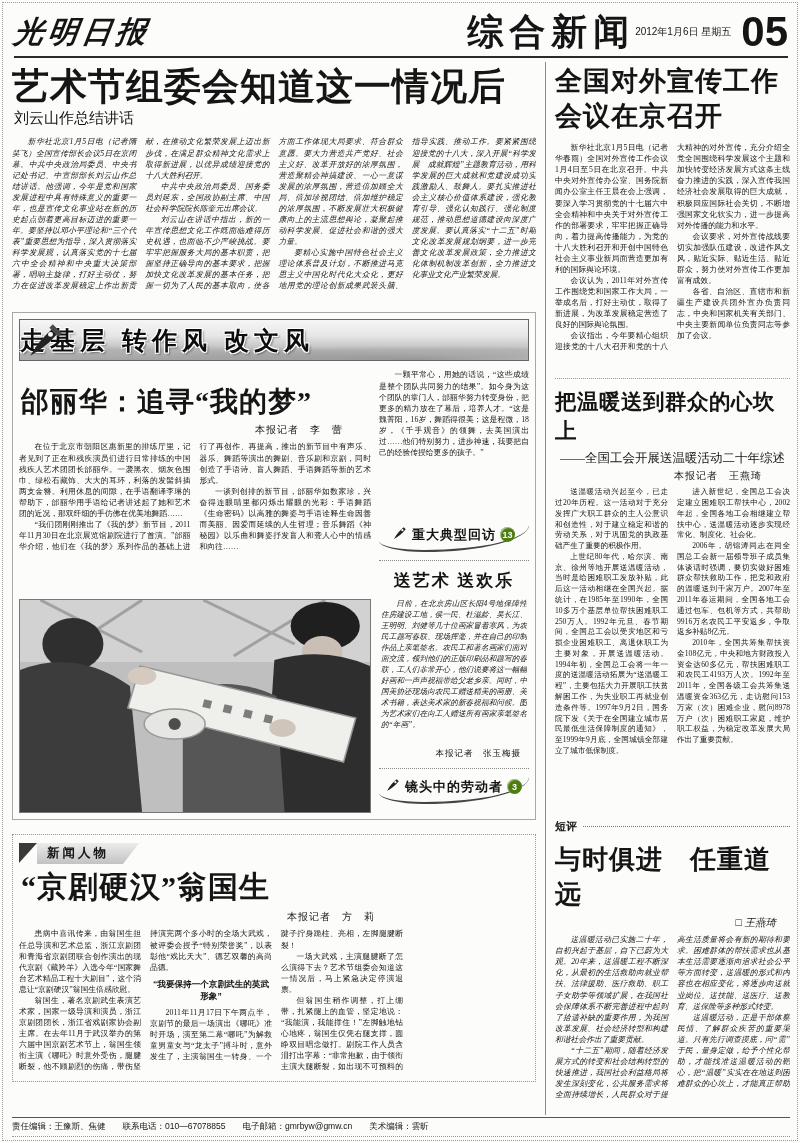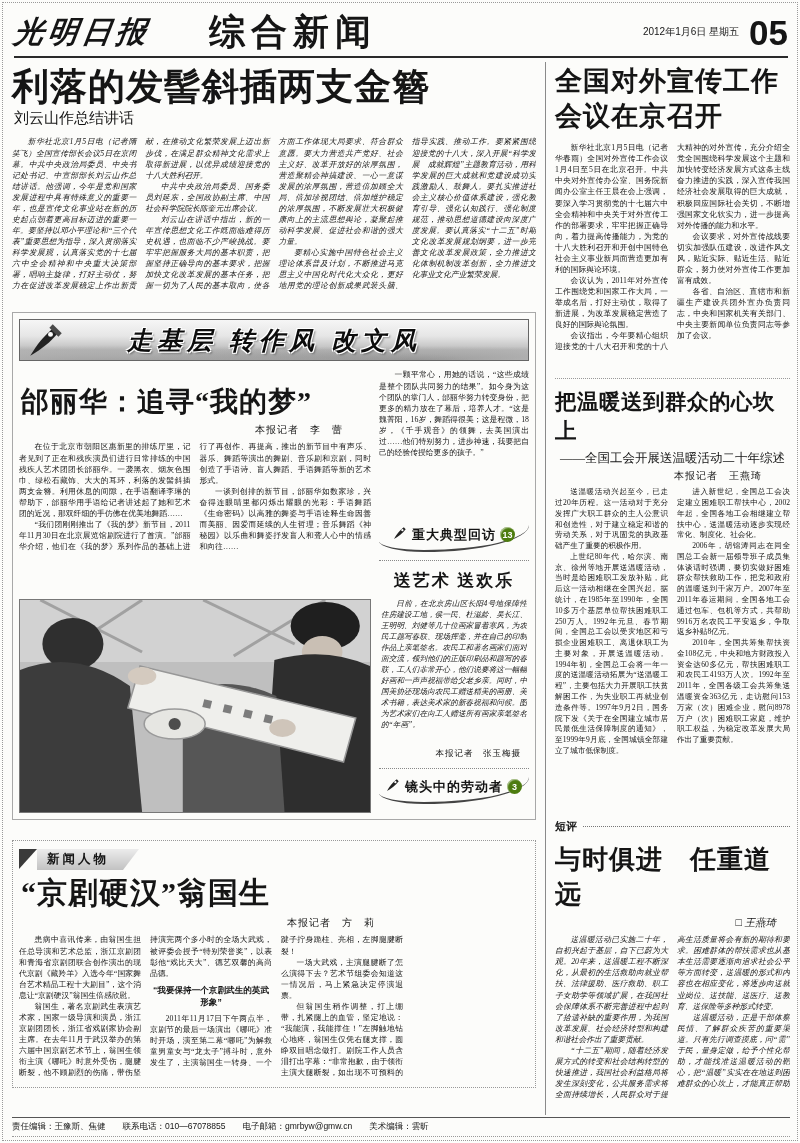--- a/index.html
+++ b/index.html
@@ -13,25 +13,25 @@
   
   .masthead-row{
     position:absolute;top:8px;left:14px;right:12px;height:48px;
     display:flex;align-items:center;border-bottom:2px solid #2a2a2a;
   }
   .masthead{
     width:195px;font-size:30px;font-weight:bold;font-style:italic;
     letter-spacing:4px;transform:skewX(-8deg);white-space:nowrap;
   }
   .section-title{
-    flex:1;text-align:left;font-size:36px;font-weight:900;letter-spacing:6px;
+    flex:1;text-align:right;font-size:36px;font-weight:900;letter-spacing:6px;
     font-family:"Liberation Sans","DejaVu Sans",sans-serif;
   }
   .date-block{font-size:10px;white-space:nowrap;margin-right:10px;text-align:right;font-family:"Liberation Sans","DejaVu Sans",sans-serif;}
-  .page-no{font-size:35px;font-weight:900;font-family:"Liberation Sans","DejaVu Sans",sans-serif;line-height:1;}
+  .page-no{font-size:42px;font-weight:900;font-family:"Liberation Sans","DejaVu Sans",sans-serif;line-height:1;}
 
   
   .content{position:absolute;top:62px;left:12px;right:10px;bottom:28px;display:flex;}
   .left-col{width:524px;border-right:1px solid #8a8a8a;padding-right:9px;}
   .right-col{flex:1;padding-left:9px;}
 
   
   .cols{column-gap:9px;overflow:hidden;font-size:7.8px;line-height:1.42;text-align:justify;}
   .cols-4{column-count:4;}
   .cols-3{column-count:3;}
@@ -43,26 +43,25 @@
 
   
   .lead h1{margin:4px 0 2px;font-size:37px;line-height:1.12;font-weight:900;letter-spacing:1px;}
   .lead .deck{font-size:15px;margin:2px 0 8px 2px;}
   .lead-body{height:164px;font-style:italic;}
 
   
   .mid-box{margin-top:12px;border:1px solid #a8a8a8;padding:6px;}
   .banner{
     position:relative;height:40px;border:1px solid #666;
-    display:flex;align-items:center;justify-content:center;
+    display:flex;align-items:center;justify-content:flex-start;
     background:
       radial-gradient(120% 70% at 18% 105%, rgba(110,110,110,.55), transparent 60%),
       radial-gradient(90% 55% at 78% 100%, rgba(95,95,95,.5), transparent 65%),
       linear-gradient(180deg,#f6f6f6 0%,#e6e6e6 40%,#bdbdbd 75%,#d6d6d6 100%);
-    font-style: italic;
   }
   .banner-text{
     font-family:"Liberation Sans","DejaVu Sans",sans-serif;
     font-size:25px;font-weight:900;letter-spacing:5px;color:#0d0d0d;
     text-shadow:-1px -1px 0 #fff,1px -1px 0 #fff,-1px 1px 0 #fff,1px 1px 0 #fff,2px 2px 2px rgba(0,0,0,.35);
   }
   .banner .pen-big{position:absolute;left:8px;top:2px;}
   .mid-row{display:flex;gap:8px;margin-top:8px;}
   .mid-main{width:352px;}
   .mid-main h2{margin:14px 0 2px 2px;font-size:28px;font-weight:900;letter-spacing:1px;}
@@ -83,21 +82,21 @@
     width:15px;height:15px;border-radius:50%;background:#4d7c0f;color:#fff;
     font-size:9px;font-weight:bold;display:inline-flex;align-items:center;justify-content:center;
     box-shadow:inset 1px 1px 1px rgba(255,255,255,.55);
   }
   .artbox{border-top:1px dotted #888;border-bottom:1px dotted #888;padding:4px 2px;margin-top:2px;}
   .artbox h3{margin:4px 0 6px;text-align:center;font-size:17px;font-weight:900;letter-spacing:2px;font-family:"Liberation Sans","DejaVu Sans",sans-serif;}
   .artbox-body{font-size:7.6px;line-height:1.45;text-align:justify;height:148px;overflow:hidden;}
   .artbox .byline{font-size:8.5px;padding-right:6px;}
 
   
-  .bottom-box{margin-top:20px;border:1px dotted #999;padding:6px;height:248px;box-sizing:border-box;}
+  .bottom-box{margin-top:14px;border:1px dotted #999;padding:6px;height:248px;box-sizing:border-box;}
   .b-row{display:flex;gap:9px;height:100%;}
   .b-main{width:384px;}
   .people-tag{display:flex;align-items:center;height:20px;margin:2px 0 4px;}
   .pt-tri{width:0;height:0;border-top:20px solid #3a3a3a;border-right:18px solid transparent;}
   .pt-label{
     font-family:"Liberation Sans","DejaVu Sans",sans-serif;font-size:12.5px;font-weight:900;letter-spacing:3px;
     background:linear-gradient(180deg,#ececec,#c2c2c2);padding:2px 30px 2px 10px;
     clip-path:polygon(0 0,100% 0,calc(100% - 16px) 100%,0 100%);
   }
   .b-main h2{margin:4px 0 0 2px;font-size:30px;font-weight:900;letter-spacing:1px;}
@@ -139,21 +138,21 @@
       <span>星期五</span>
     </div>
     <div class="page-no">05</div>
   </header>
 
   <div class="content">
 
     <section class="left-col">
 
       <article class="lead">
-        <h1>利落的发髻斜插两支金簪</h1>
+        <h1>艺术节组委会知道这一情况后</h1>
         <div class="deck">刘云山作总结讲话</div>
         <div class="cols cols-4 lead-body">
             <p class="para">新华社北京1月5日电（记者隋笑飞）全国宣传部长会议5日在京闭幕。中共中央政治局委员、中央书记处书记、中宣部部长刘云山作总结讲话。他强调，今年是党和国家发展进程中具有特殊意义的重要一年，也是宣传文化事业站在新的历史起点朝着更高目标迈进的重要一年。要坚持以邓小平理论和“三个代表”重要思想为指导，深入贯彻落实科学发展观，认真落实党的十七届六中全会精神和中央重大决策部署，唱响主旋律，打好主动仗，努力在促进改革发展稳定上作出新贡献，在推动文化繁荣发展上迈出新步伐，在满足群众精神文化需求上取得新进展，以优异成绩迎接党的十八大胜利召开。</p>
             <p class="para">中共中央政治局委员、国务委员刘延东，全国政协副主席、中国社会科学院院长陈奎元出席会议。</p>
             <p class="para">刘云山在讲话中指出，新的一年宣传思想文化工作既面临难得历史机遇，也面临不少严峻挑战。要牢牢把握服务大局的基本职责，把握坚持正确导向的基本要求，把握加快文化改革发展的基本任务，把握一切为了人民的基本取向，使各方面工作体现大局要求、符合群众意愿。要大力营造共产党好、社会主义好、改革开放好的浓厚氛围，营造聚精会神搞建设、一心一意谋发展的浓厚氛围，营造倍加顾全大局、倍加珍视团结、倍加维护稳定的浓厚氛围，不断发展壮大积极健康向上的主流思想舆论，凝聚起推动科学发展、促进社会和谐的强大力量。</p>
             <p class="para">要精心实施中国特色社会主义理论体系普及计划，不断推进马克思主义中国化时代化大众化，更好地用党的理论创新成果武装头脑、指导实践、推动工作。要紧紧围绕迎接党的十八大，深入开展“科学发展　成就辉煌”主题教育活动，用科学发展的巨大成就和党建设成功实践激励人、鼓舞人。要扎实推进社会主义核心价值体系建设，强化教育引导、强化认知践行、强化制度规范，推动思想道德建设向深度广度发展。要认真落实“十二五”时期文化改革发展规划纲要，进一步完善文化改革发展政策，全力推进文化体制机制改革创新，全力推进文化事业文化产业繁荣发展。</p>
           </div>
       </article>
 
       <section class="mid-box">

